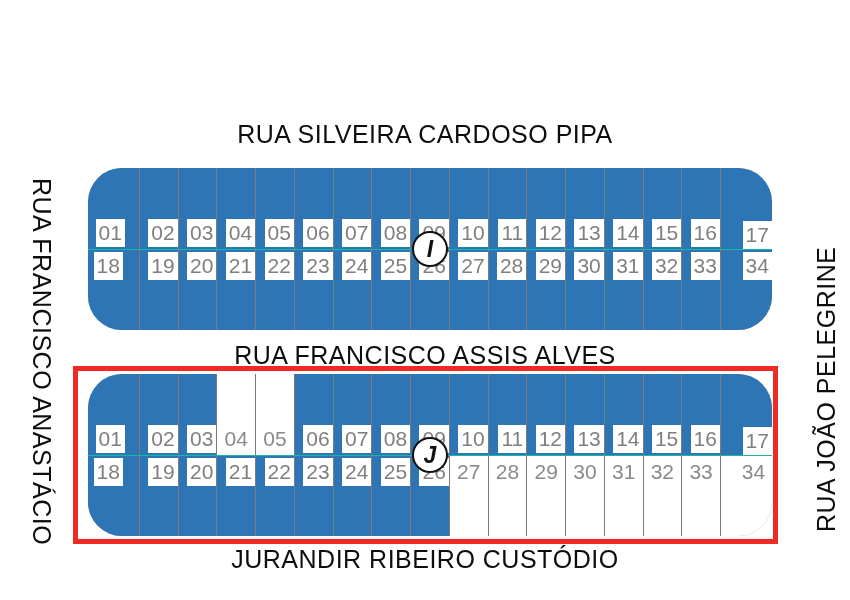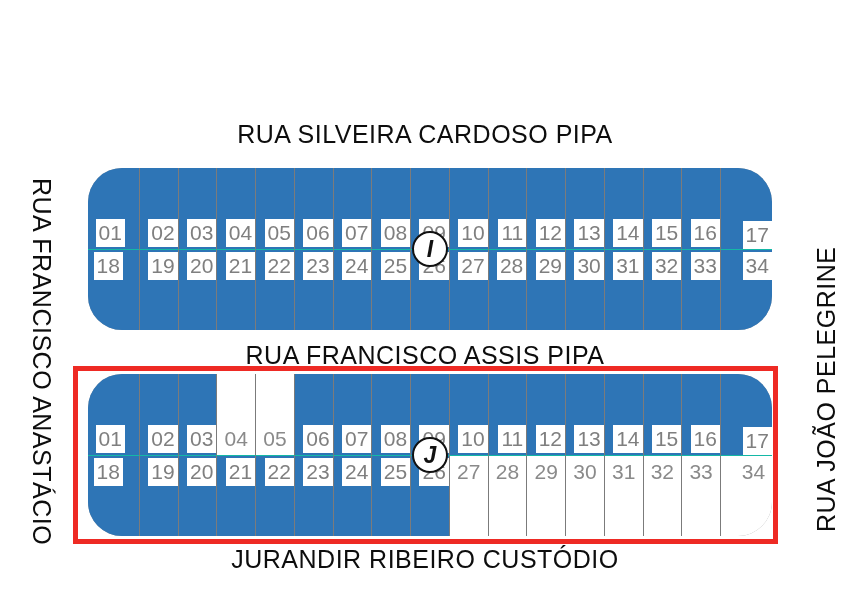--- a/index.html
+++ b/index.html
@@ -153,21 +153,21 @@
     color: #111111;
     z-index: 10;
     box-sizing: border-box;
   }
 </style>
 </head>
 <body>
 
 <div class="street-h" id="street-top">RUA SILVEIRA CARDOSO  PIPA</div>
 
-<div class="street-h" id="street-middle">RUA FRANCISCO  ASSIS PIPA</div>
+<div class="street-h" id="street-middle">RUA FRANCISCO  ASSIS ALVES</div>
 
 <div class="street-h" id="street-bottom">JURANDIR  RIBEIRO  CUSTÓDIO</div>
 
 <div class="street-v" id="street-left">RUA FRANCISCO ANASTÁCIO</div>
 
 <div class="street-v" id="street-right">RUA JOÃO PELEGRINE</div>
 
 <div class="red-frame"></div>
 
 <div class="block-wrap" id="block-I-wrap">

